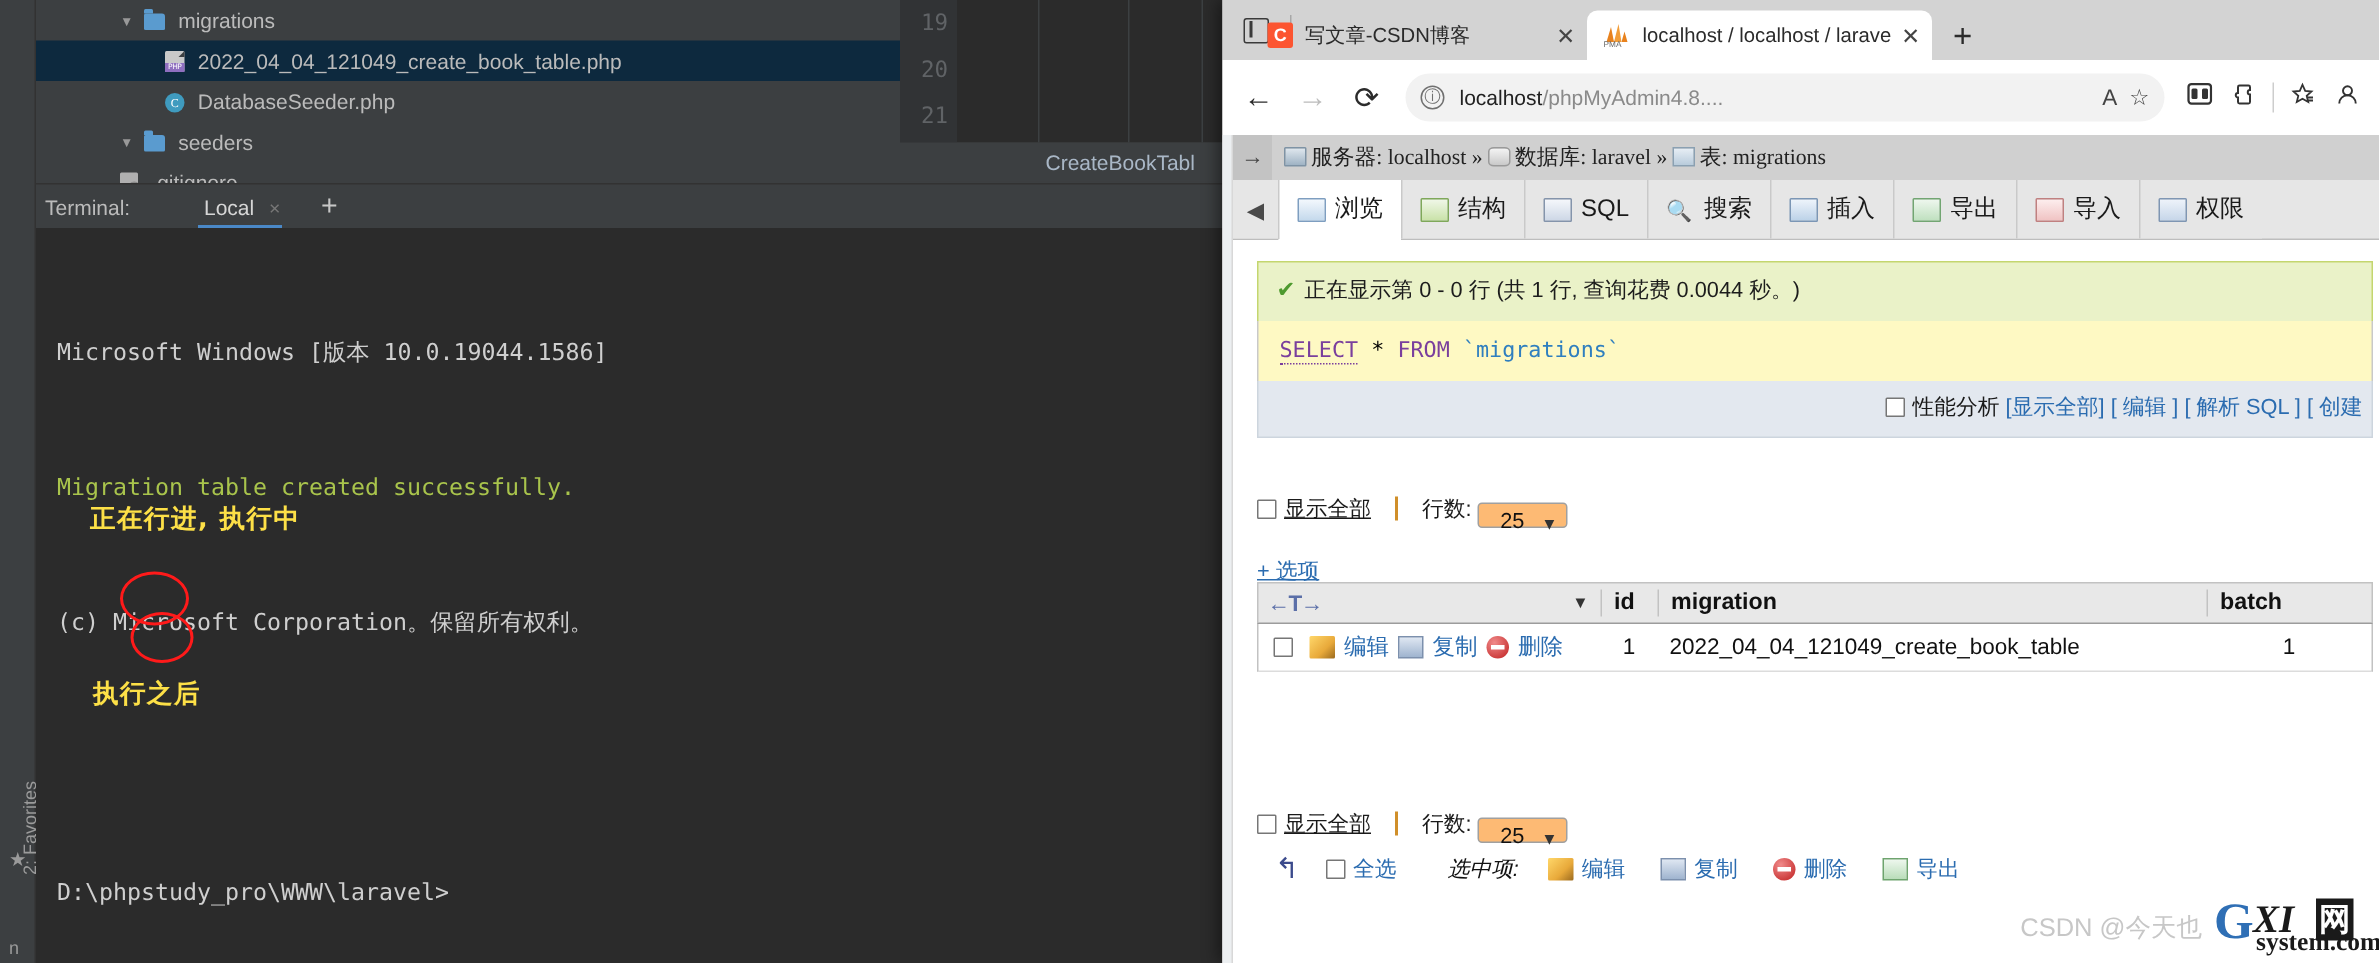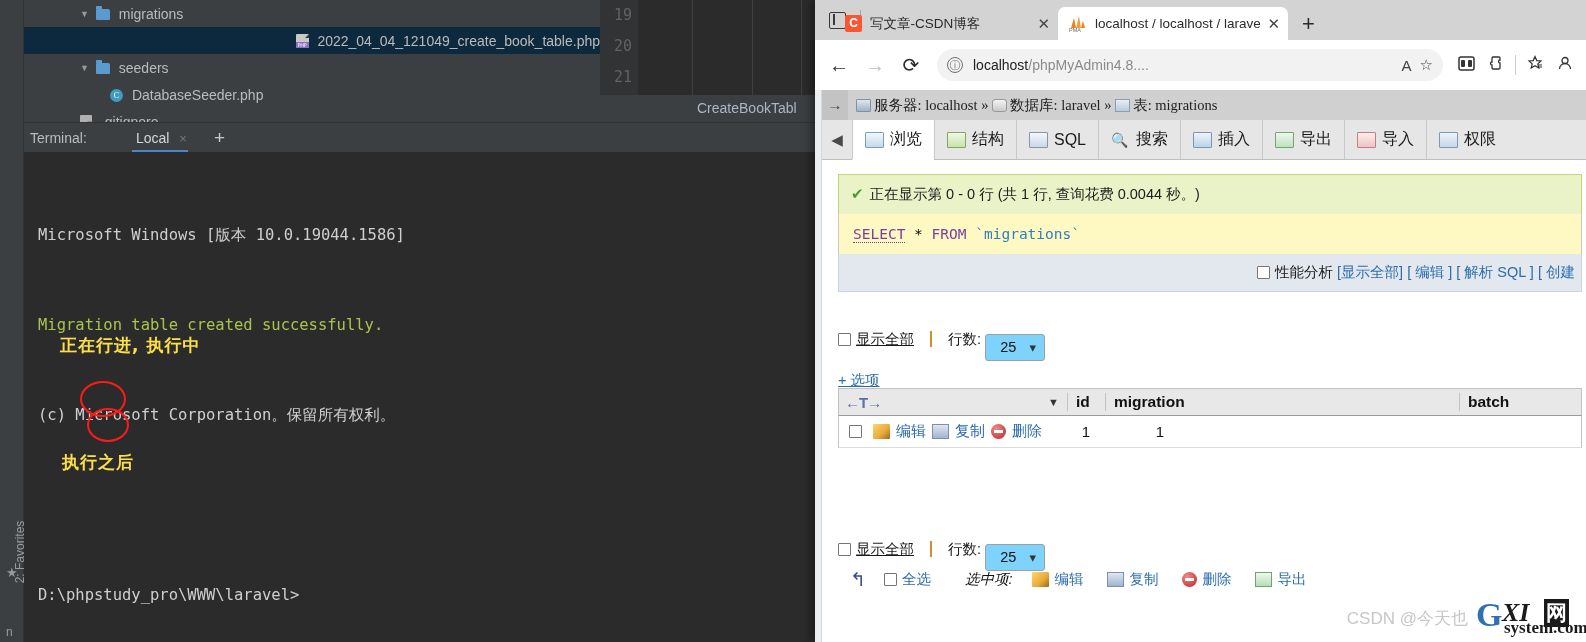--- a/index.html
+++ b/index.html
@@ -250,41 +250,41 @@
   .prof-row a { color: #2b6cb0; text-decoration: none; }
   .cb {
     display: inline-block; width: 13px; height: 13px; border: 1px solid #767676;
     background: #fff; vertical-align: -2px; margin-right: 5px; border-radius: 1px;
   }
 
   .rowctl { position: absolute; left: 23px; font-size: 14.5px; color: #1a1a1a; white-space: nowrap; }
   .rowctl .lbl-under { text-decoration: underline; text-align: center; }
   .vdiv { display: inline-block; width: 2px; height: 16px; background: #d08f2a; vertical-align: -3px; margin: 0 12px; }
   .sel25 {
-    display: inline-block; width: 60px; height: 27px; border: 1px solid #a0a0a0;
-    border-radius: 3px; background: #7dd3fc; font-size: 14.5px; line-height: 25px;
+    display: inline-block; width: 60px; height: 17px; border: 1px solid #a0a0a0;
+    border-radius: 3px; background: #fdba74; font-size: 14.5px; line-height: 25px;
     padding-left: 14px; vertical-align: -8px; position: relative; color:#111;
   }
   .sel25:after {
     content: "\25BE"; position: absolute; right: 8px; top: 0; color: #333; font-size: 13px;
   }
   .options-link { position: absolute; left: 23px; top: 281px; font-size: 14.5px; color: #2b6cb0; }
   .options-link u { text-decoration: underline; }
 
   
   .rtable { position: absolute; left: 23px; top: 298px; right: 4px; }
   .rhead {
     display: flex; height: 28px; align-items: center;
     background: #e8e8e8; border: 1px solid #c2c2c2; border-bottom: 1px solid #9c9c9c;
     font-size: 15.5px; font-weight: bold; color: #111;
   }
   .rhead .c-act { width: 228px; padding-left: 6px; display: flex; align-items: center; justify-content: space-between; padding-right: 8px; }
   .rhead .c-id { width: 38px; border-left: 1px solid #c2c2c2; padding-left: 8px; }
   .rhead .c-mig { flex: 1; border-left: 1px solid #c2c2c2; padding-left: 8px; }
-  .rhead .c-batch { width: 122px; border-left: 1px solid #c2c2c2; padding-left: 8px; }
+  .rhead .c-batch { width: 110px; border-left: 1px solid #c2c2c2; padding-left: 8px; }
   .sortarrows { color: #5b6fa8; font-size: 15px; letter-spacing: -1px; }
   .caret { color: #333; font-size: 11px; }
 
   .rrow {
     display: flex; height: 32px; align-items: center; font-size: 15px; color: #111;
     border-left: 1px solid #c2c2c2; border-right: 1px solid #c2c2c2; border-bottom: 1px solid #dcdcdc;
     background: #fff;
   }
   .rrow .c-act { width: 228px; display: flex; align-items: center; gap: 6px; padding-left: 10px; }
   .rrow .c-id { width: 38px; text-align: center; }
@@ -342,32 +342,32 @@
       <div class="fav-star">★</div>
       <div class="fav-n">n</div>
     </div>
 
     <div class="tree">
       <div class="tree-row" style="padding-left:56px;">
         <span class="tw">▼</span>
         <span class="ic ic-folder"></span>
         <span class="tree-label">migrations</span>
       </div>
-      <div class="tree-row sel" style="padding-left:86px;text-align:right;">
+      <div class="tree-row sel" style="padding-left:86px;">
         <span class="ic ic-php"></span>
         <span class="tree-label">2022_04_04_121049_create_book_table.php</span>
+      </div>
+      <div class="tree-row" style="padding-left:86px;">
+        <span class="ic ic-class">C</span>
+        <span class="tree-label">DatabaseSeeder.php</span>
       </div>
       <div class="tree-row" style="padding-left:56px;">
         <span class="tw">▼</span>
         <span class="ic ic-folder"></span>
         <span class="tree-label">seeders</span>
-      </div>
-      <div class="tree-row" style="padding-left:86px;">
-        <span class="ic ic-class">C</span>
-        <span class="tree-label">DatabaseSeeder.php</span>
       </div>
       <div class="tree-row" style="padding-left:56px;">
         <span class="ic ic-git"></span>
         <span class="tree-label">.gitignore</span>
       </div>
     </div>
 
     <div class="editor-area">
       <div class="lnum-col">
         <div class="lnum">19</div>
@@ -561,20 +561,21 @@
           <span class="c-act">
             <span class="cb"></span>
             <span class="icn icn-edit"></span>
               <a class="alink" href="#">编辑</a>
             <span class="icn icn-copy"></span>
               <a class="alink" href="#">复制</a>
             <span class="icn icn-del"></span>
               <a class="alink" href="#">删除</a>
           </span>
           <span class="c-id">1</span>
+          <span class="c-mig">2022_04_04_121049_create_book_table</span>
           <span class="c-batch">1</span>
         </div>
       </div>
 
       <div class="actbar">
         <span class="arrow-up">↰</span>
         <span class="cb"></span>
           <a class="alink" href="#">全选</a>
         <span class="sel-label">选中项:</span>
         <span class="act-item">

